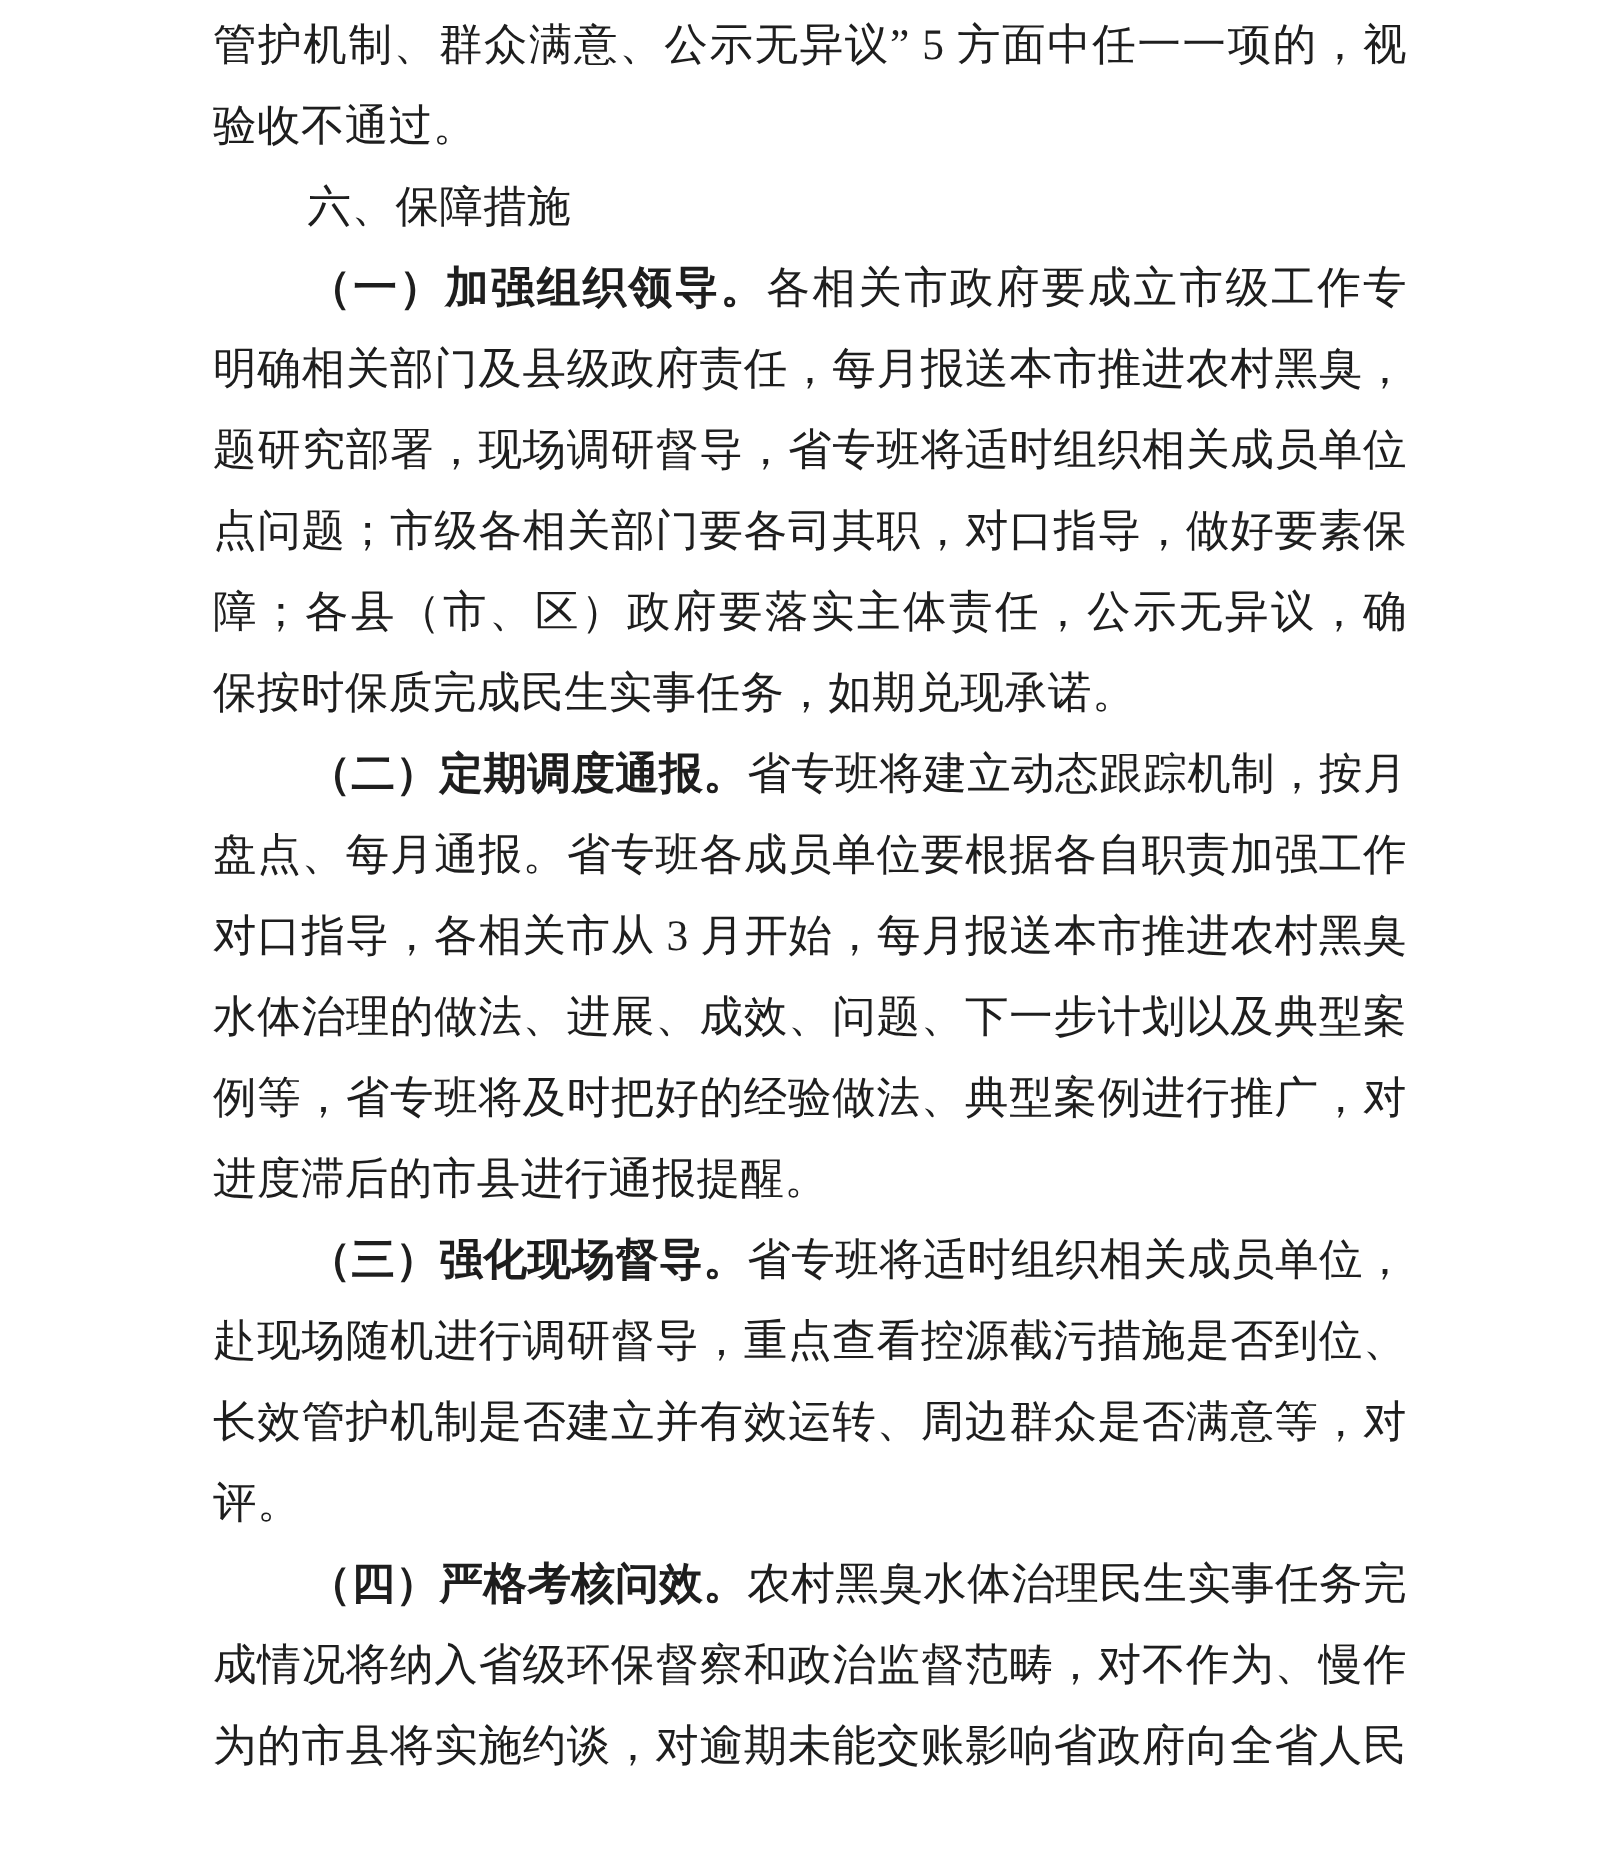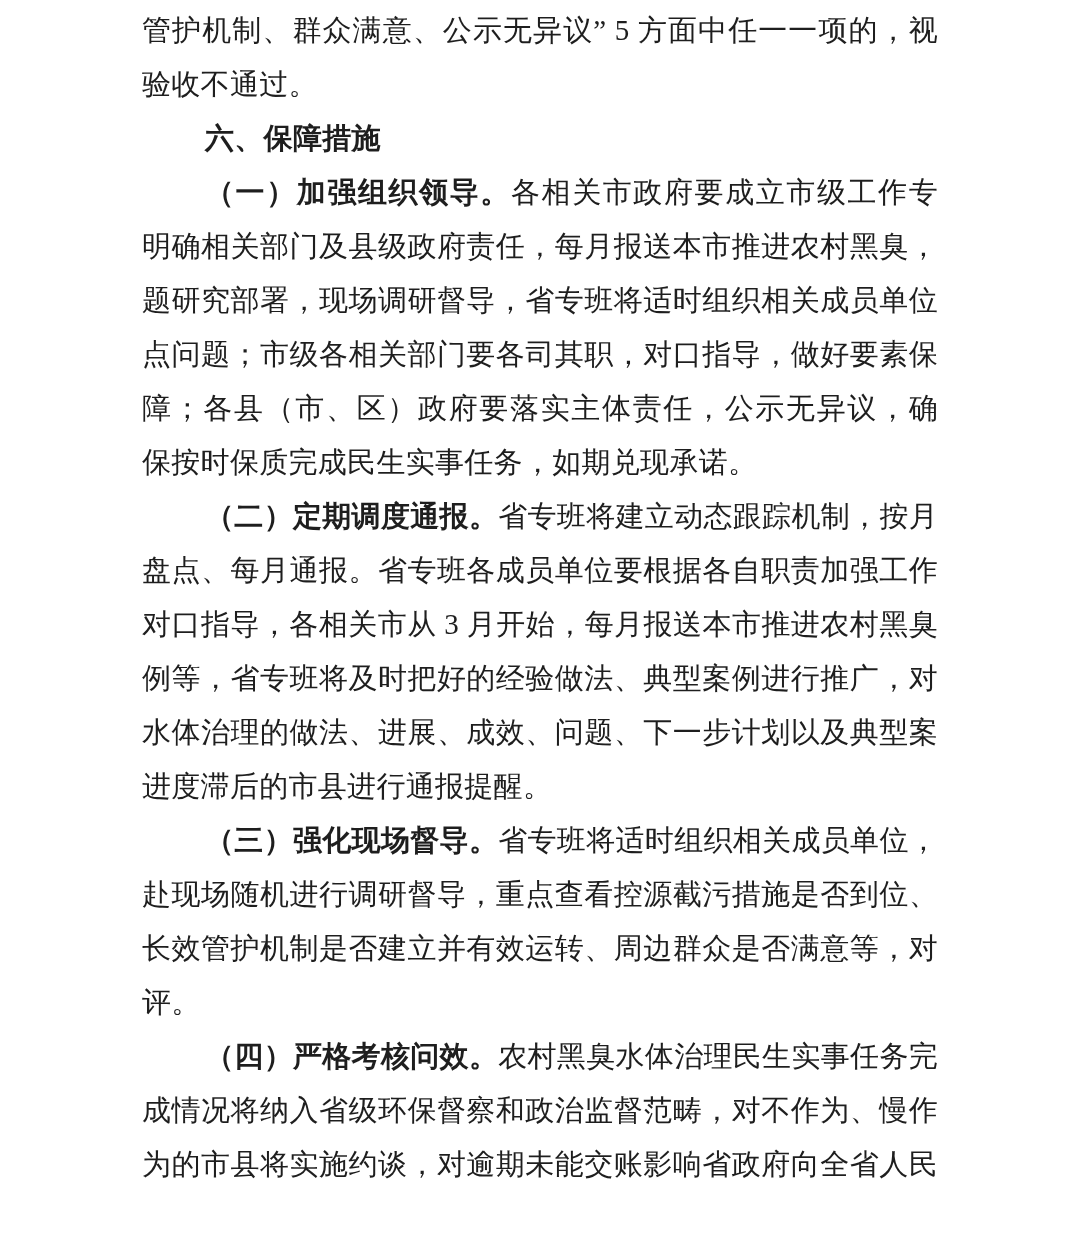--- a/index.html
+++ b/index.html
@@ -35,21 +35,21 @@
     text-align: justify;
     text-align-last: justify;
   }
   .ind {
     text-indent: 63px;
   }
   .b {
     font-weight: 700;
   }
   .hei {
-    font-weight: 700;
+    font-weight: 400;
     font-family: "Liberation Sans", "DejaVu Sans", sans-serif;
   }
 </style>
 </head>
 <body>
 
 <div class="page">
   <div class="doc">
 
     <div class="line j">管护机制、群众满意、公示无异议” 5 方面中任一一项的，视为</div>
@@ -60,22 +60,22 @@
     <div class="line j ind"><span class="b">（一）加强组织领导。</span><span>各相关市政府要成立市级工作专班，</span></div>
     <div class="line j">明确相关部门及县级政府责任，每月报送本市推进农村黑臭，专</div>
     <div class="line j">题研究部署，现场调研督导，省专班将适时组织相关成员单位</div>
     <div class="line j">点问题；市级各相关部门要各司其职，对口指导，做好要素保</div>
     <div class="line j">障；各县（市、区）政府要落实主体责任，公示无异议，确</div>
     <div class="line">保按时保质完成民生实事任务，如期兑现承诺。</div>
 
     <div class="line j ind"><span class="b">（二）定期调度通报。</span><span>省专班将建立动态跟踪机制，按月</span></div>
     <div class="line j">盘点、每月通报。省专班各成员单位要根据各自职责加强工作</div>
     <div class="line j">对口指导，各相关市从 3 月开始，每月报送本市推进农村黑臭</div>
+    <div class="line j">水体治理的做法、进展、成效、问题、下一步计划以及典型案</div>
     <div class="line j">例等，省专班将及时把好的经验做法、典型案例进行推广，对</div>
-    <div class="line j">水体治理的做法、进展、成效、问题、下一步计划以及典型案</div>
     <div class="line">进度滞后的市县进行通报提醒。</div>
 
     <div class="line j ind"><span class="b">（三）强化现场督导。</span><span>省专班将适时组织相关成员单位，</span></div>
     <div class="line j">赴现场随机进行调研督导，重点查看控源截污措施是否到位、</div>
     <div class="line j">长效管护机制是否建立并有效运转、周边群众是否满意等，对</div>
     <div class="line">评。</div>
 
     <div class="line j ind"><span class="b">（四）严格考核问效。</span><span>农村黑臭水体治理民生实事任务完</span></div>
     <div class="line j">成情况将纳入省级环保督察和政治监督范畴，对不作为、慢作</div>
     <div class="line j">为的市县将实施约谈，对逾期未能交账影响省政府向全省人民</div>

